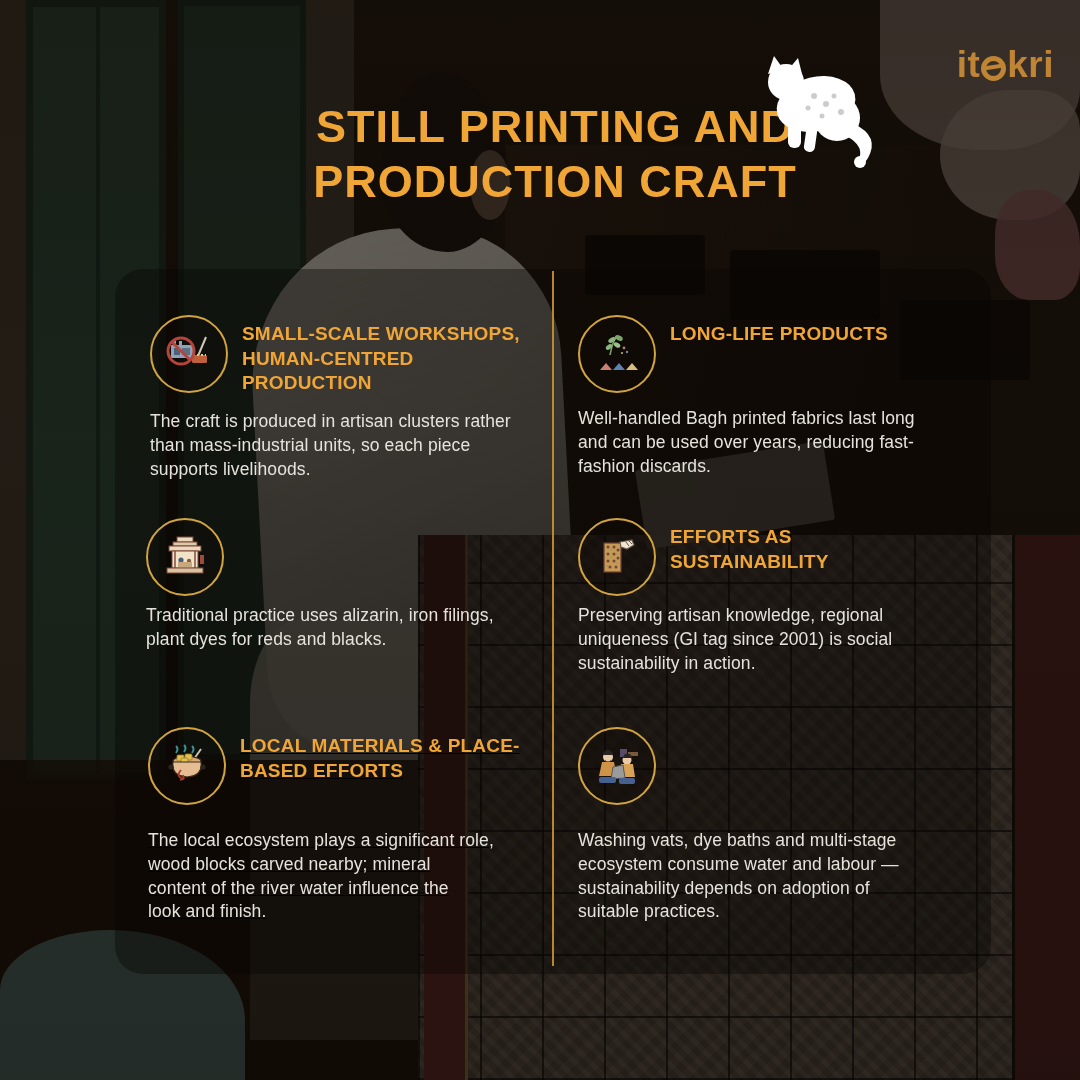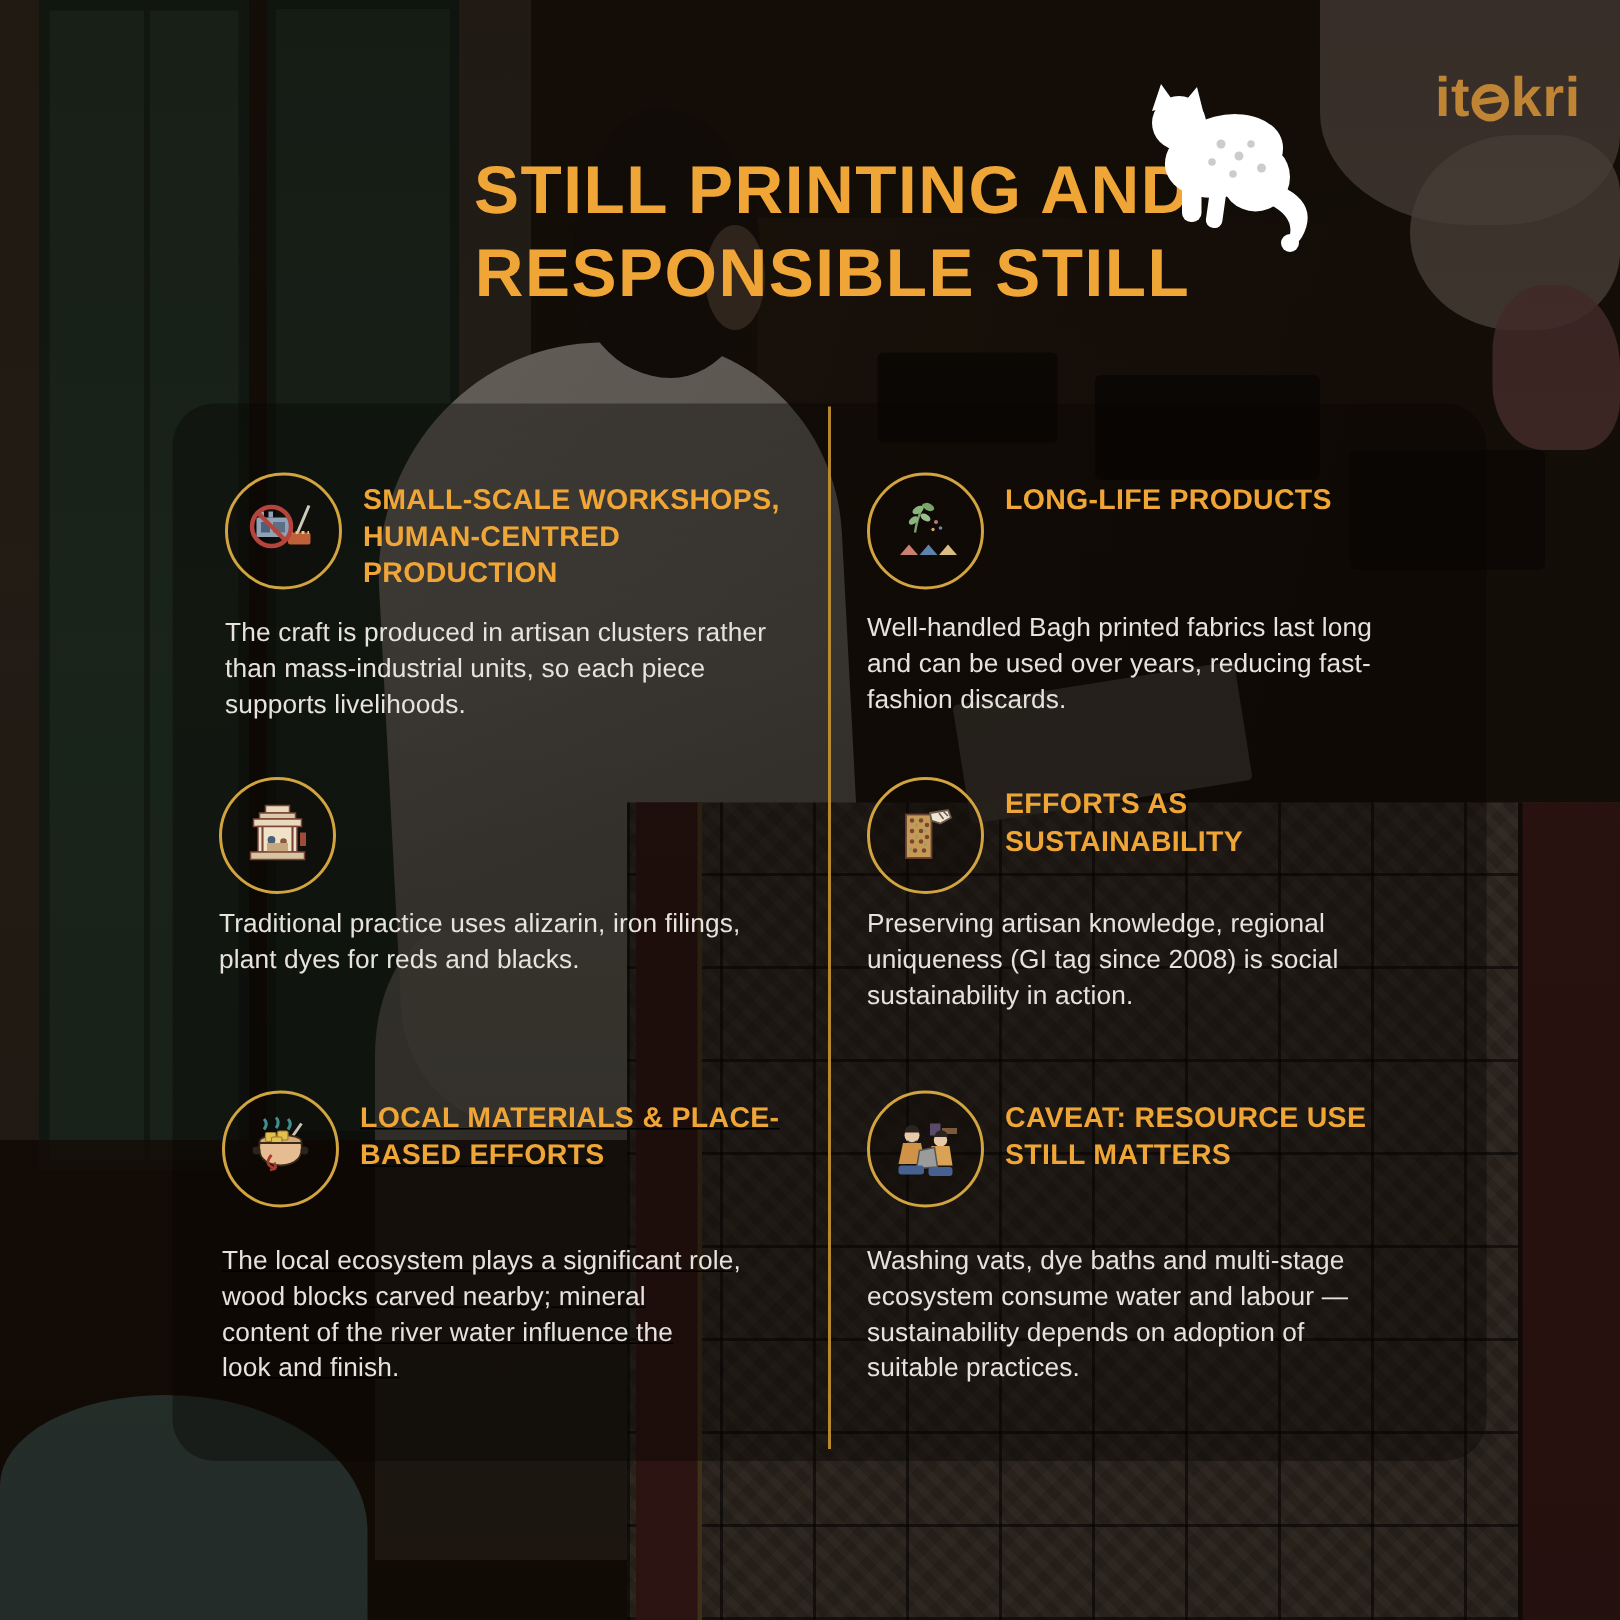--- a/index.html
+++ b/index.html
@@ -131,21 +131,21 @@
         <circle cx="82" cy="52" r="3"></circle>
         <circle cx="64" cy="56" r="2.5"></circle>
       <circle cx="90" cy="44" r="2.5"></circle>
         <circle cx="97" cy="60" r="3"></circle>
         <circle cx="78" cy="64" r="2.5"></circle>
     </g>
   </svg>
 
   <div class="title">
     <div>STILL PRINTING AND</div>
-    <div>RESPONSIBLE STILL</div>
+    <div>PRODUCTION CRAFT</div>
   </div>
 
   <div class="panel">
     <div class="divider"></div>
 
     <div class="sec s2">
       <div class="sec-head">
         <div class="icon-circle">
           <svg width="48" height="48" viewBox="0 0 48 48">
             <path d="M23 6 C20 12 18 18 17 25" stroke="#7da06b" stroke-width="1.6" fill="none"></path>
@@ -241,21 +241,21 @@
             </g>
             <path d="M27 9 L39 7 L41 12 L34 16 L28 14 Z" fill="#f0e6d6" stroke="#6b5a48" stroke-width="1.2"></path>
             <line x1="33" y1="9" x2="36" y2="13" stroke="#6b5a48" stroke-width="1"></line>
             <line x1="36" y1="8" x2="39" y2="11" stroke="#6b5a48" stroke-width="1"></line>
           </svg>
         </div>
         <div class="sec-title">EFFORTS AS
 SUSTAINABILITY</div>
       </div>
       <div class="sec-desc m2">Preserving artisan knowledge, regional
-uniqueness (GI tag since 2008) is social
+uniqueness (GI tag since 2001) is social
 sustainability in action.</div>
     </div>
 
     <div class="sec s5">
       <div class="sec-head">
         <div class="icon-circle">
           <svg width="48" height="48" viewBox="0 0 48 48">
             <path d="M13 4 q3 3 0 7" stroke="#3f8f8f" stroke-width="2" fill="none"></path>
             <path d="M21 3 q3 3 0 7" stroke="#3f8f8f" stroke-width="2" fill="none"></path>
             <path d="M29 4 q3 3 0 7" stroke="#3f8f8f" stroke-width="2" fill="none"></path>
@@ -292,22 +292,20 @@
             <path d="M12 18 q3 3 6 0 l0 3 q-3 2 -6 0 z" fill="#3a322a"></path>
             <path d="M9 20 h12 l3 14 h-18 z" fill="#cf9247"></path>
             <circle cx="34" cy="18" r="4.5" fill="#e8c9a8"></circle>
             <path d="M30 16 a4.5 4.5 0 0 1 9 0 z" fill="#2a2420"></path>
             <path d="M28 22 h12 l2 13 h-16 z" fill="#d9a254"></path>
             <polygon points="20,25 30,23 32,36 18,37" fill="#9b9b9b" stroke="#555555" stroke-width="1"></polygon>
             <rect x="6" y="35" width="17" height="6" rx="2" fill="#46618f"></rect>
             <rect x="26" y="36" width="16" height="6" rx="2" fill="#46618f"></rect>
           </svg>
         </div>
-        <div class="sec-title">CAVEAT: RESOURCE USE
-STILL MATTERS</div>
       </div>
       <div class="sec-desc m3">Washing vats, dye baths and multi-stage
 ecosystem consume water and labour —
 sustainability depends on adoption of
 suitable practices.</div>
     </div>
 
   </div>
 </div>
 

